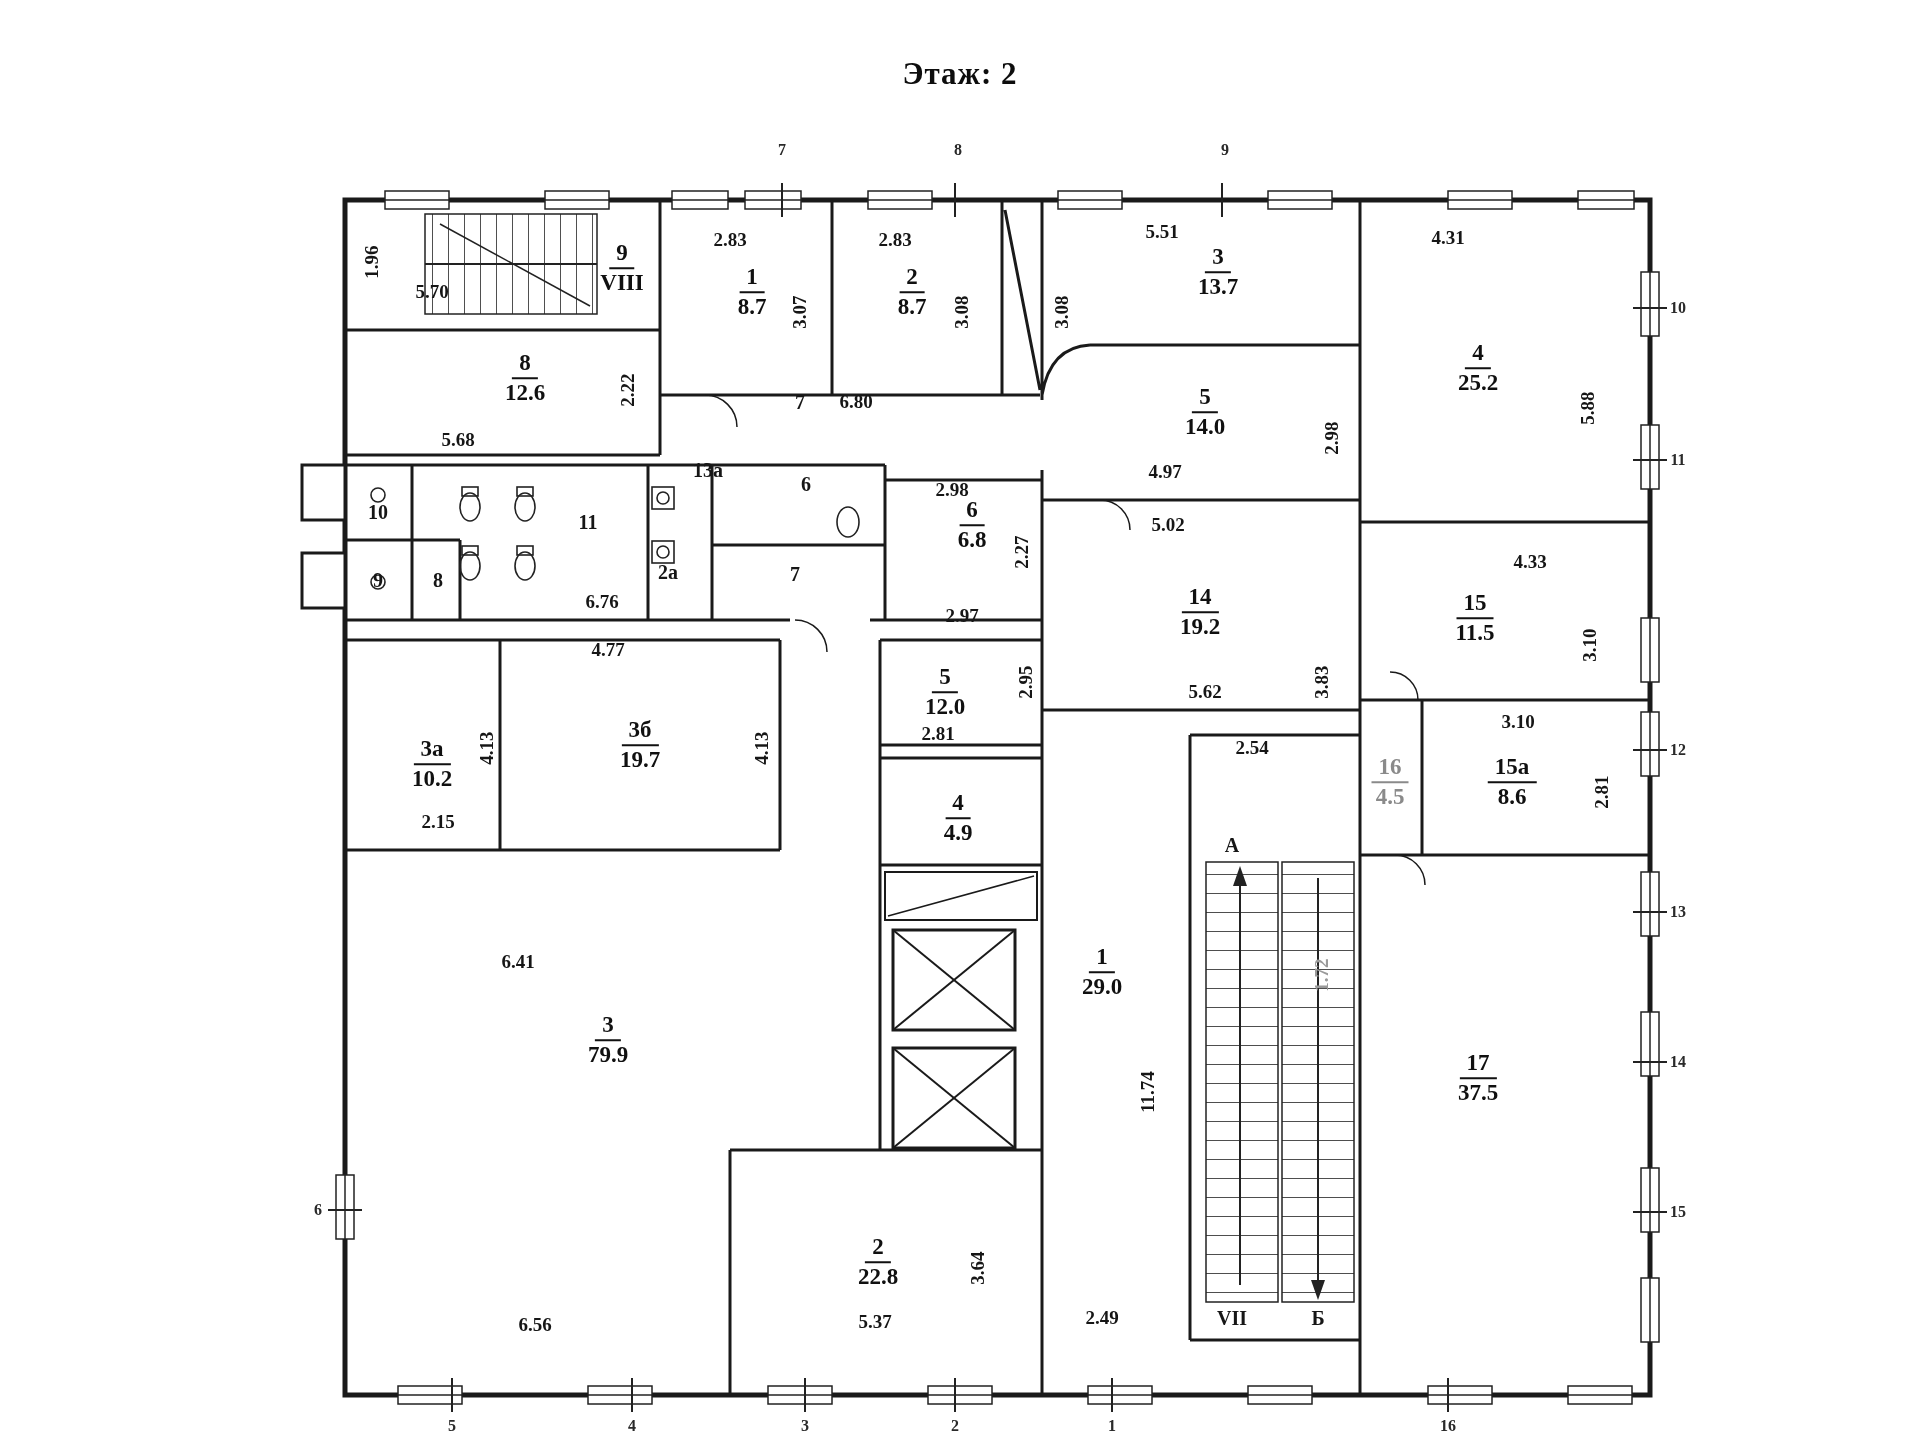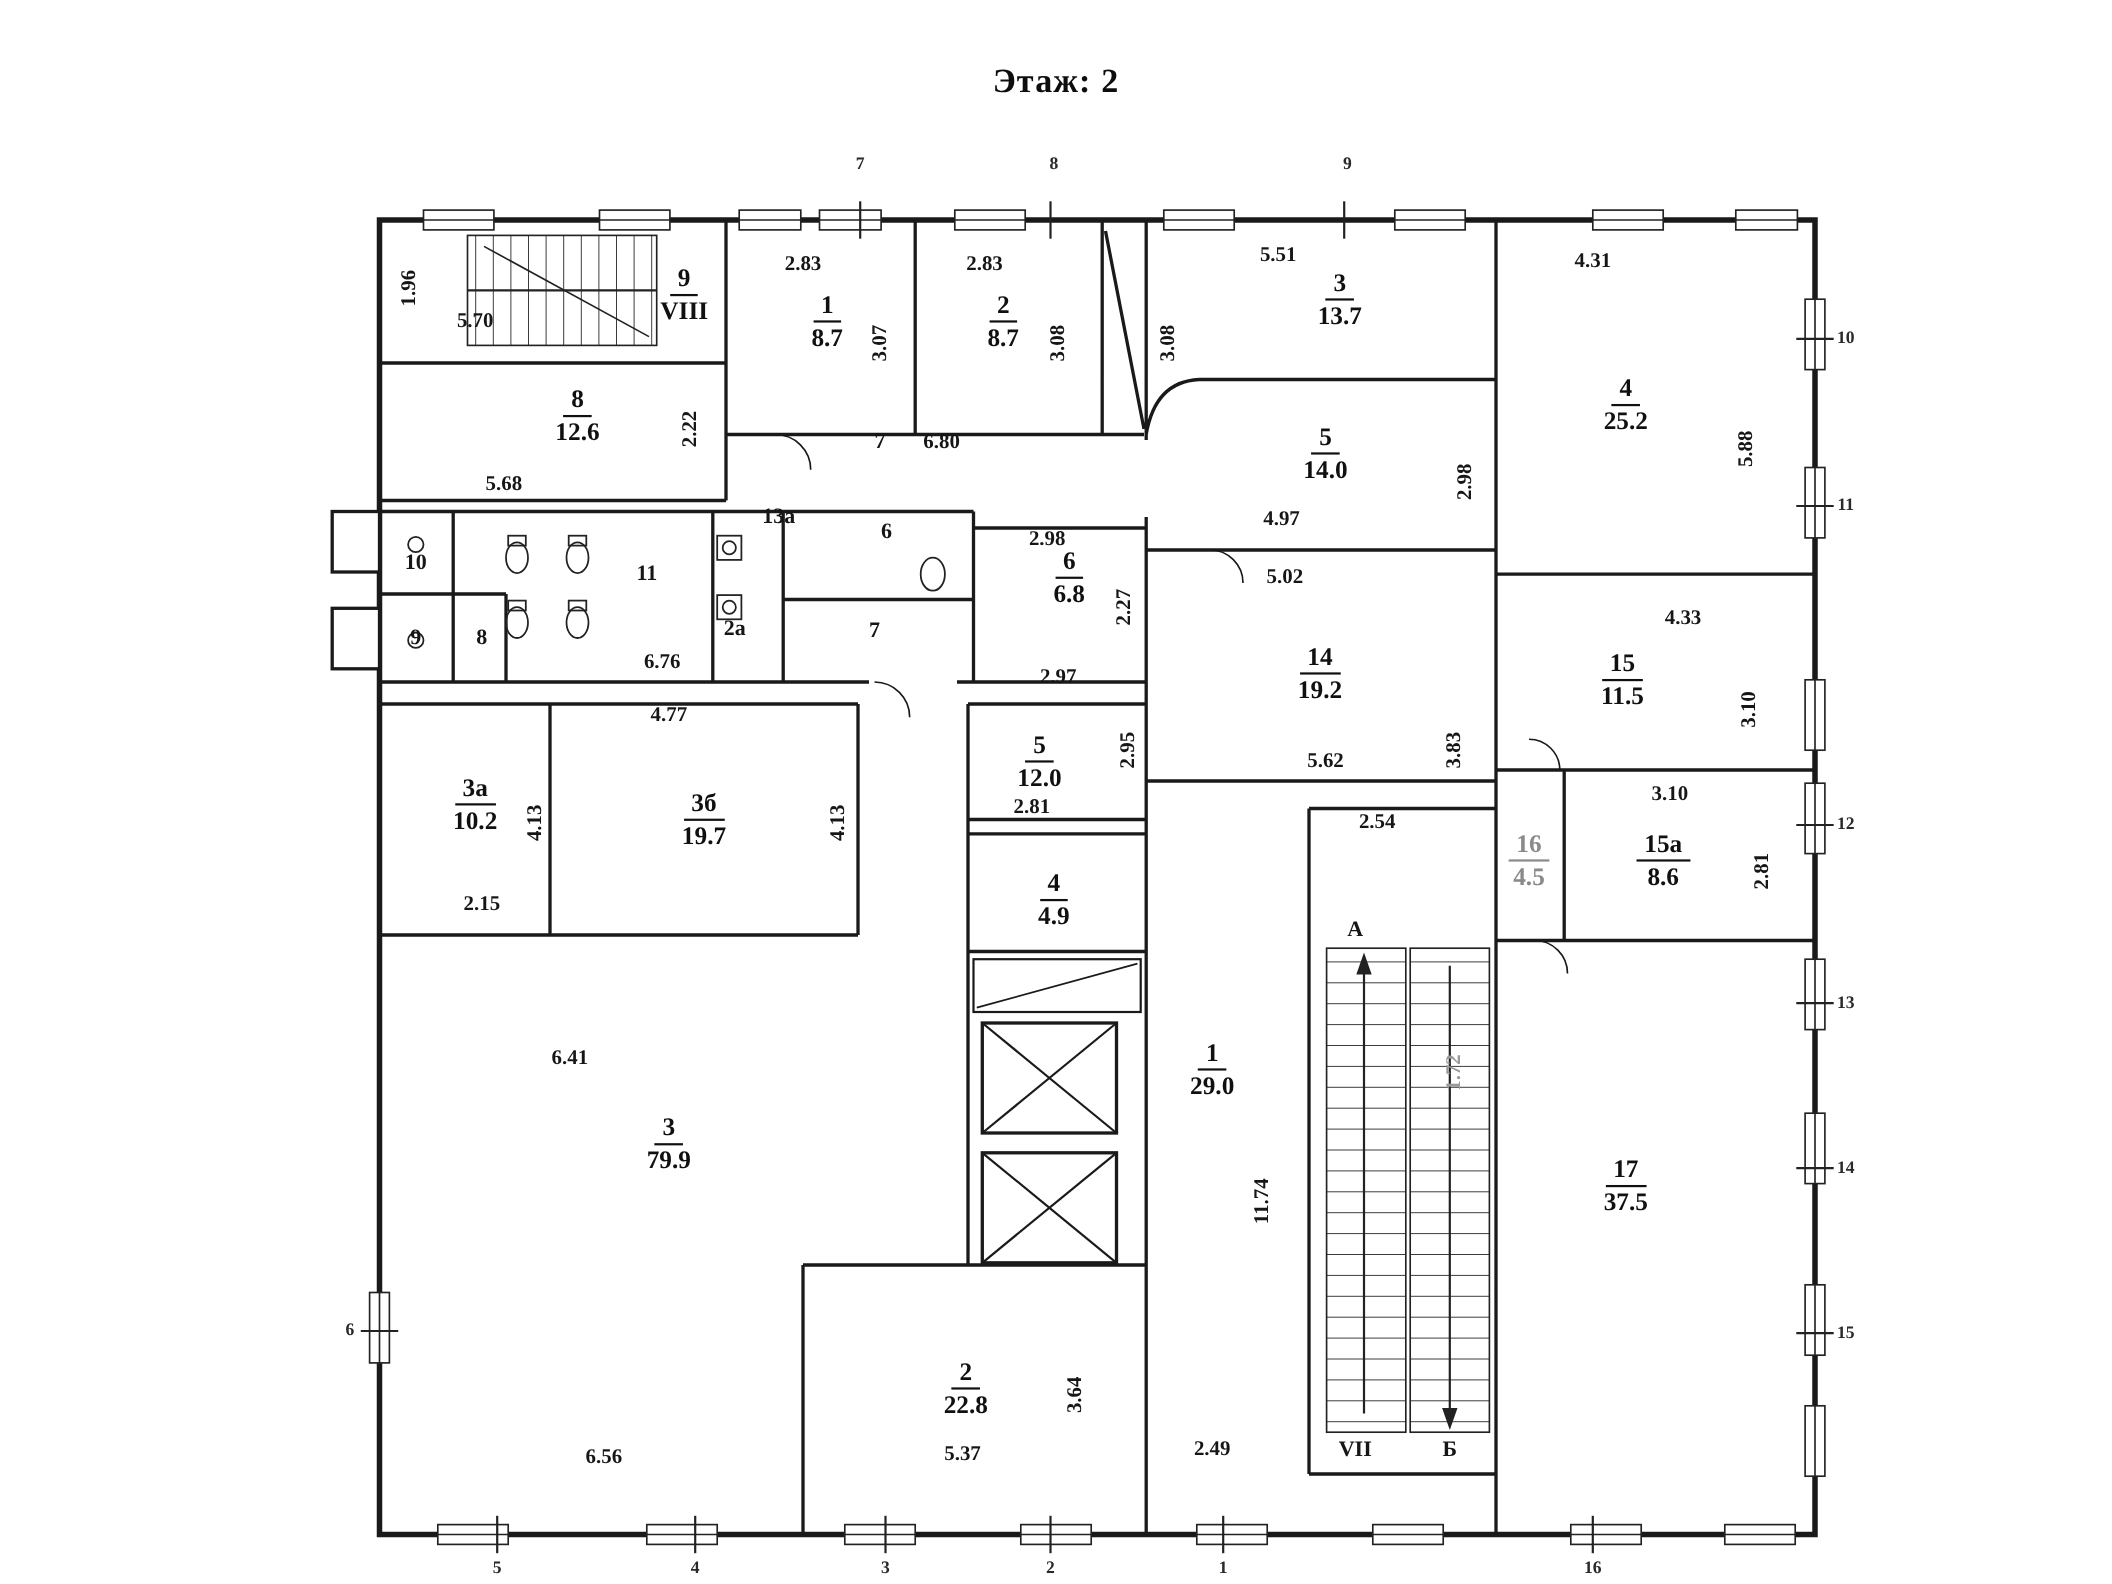--- a/index.html
+++ b/index.html
@@ -187,21 +187,21 @@
   <div class="lbl room" style="left:752px;top:292px"><div class="num">1</div><div class="area">8.7</div></div>
   <div class="lbl room" style="left:912px;top:292px"><div class="num">2</div><div class="area">8.7</div></div>
   <div class="lbl room" style="left:1218px;top:272px"><div class="num">3</div><div class="area">13.7</div></div>
   <div class="lbl room" style="left:1478px;top:368px"><div class="num">4</div><div class="area">25.2</div></div>
   <div class="lbl room" style="left:1205px;top:412px"><div class="num">5</div><div class="area">14.0</div></div>
   <div class="lbl room" style="left:972px;top:525px"><div class="num">6</div><div class="area">6.8</div></div>
   <div class="lbl room" style="left:1200px;top:612px"><div class="num">14</div><div class="area">19.2</div></div>
   <div class="lbl room" style="left:1475px;top:618px"><div class="num">15</div><div class="area">11.5</div></div>
   <div class="lbl room" style="left:1512px;top:782px"><div class="num">15а</div><div class="area">8.6</div></div>
   <div class="lbl room muted" style="left:1390px;top:782px"><div class="num">16</div><div class="area">4.5</div></div>
-  <div class="lbl room" style="left:432px;top:731px"><div class="num">3а</div><div class="area">10.2</div></div>
+  <div class="lbl room" style="left:432px;top:764px"><div class="num">3а</div><div class="area">10.2</div></div>
   <div class="lbl room" style="left:640px;top:745px"><div class="num">3б</div><div class="area">19.7</div></div>
   <div class="lbl room" style="left:945px;top:692px"><div class="num">5</div><div class="area">12.0</div></div>
   <div class="lbl room" style="left:958px;top:818px"><div class="num">4</div><div class="area">4.9</div></div>
   <div class="lbl room" style="left:1102px;top:972px"><div class="num">1</div><div class="area">29.0</div></div>
   <div class="lbl room" style="left:608px;top:1040px"><div class="num">3</div><div class="area">79.9</div></div>
   <div class="lbl room" style="left:878px;top:1262px"><div class="num">2</div><div class="area">22.8</div></div>
   <div class="lbl room" style="left:1478px;top:1078px"><div class="num">17</div><div class="area">37.5</div></div>
   <div class="lbl room" style="left:622px;top:268px"><div class="num">9</div><div class="area">VIII</div></div>
 
   <div class="lbl dim v" style="left:372px;top:262px">1.96</div>
@@ -234,21 +234,21 @@
   <div class="lbl dim v" style="left:1322px;top:682px">3.83</div>
   <div class="lbl dim" style="left:1252px;top:748px">2.54</div>
   <div class="lbl dim" style="left:1530px;top:562px">4.33</div>
   <div class="lbl dim v" style="left:1590px;top:645px">3.10</div>
   <div class="lbl dim" style="left:1518px;top:722px">3.10</div>
   <div class="lbl dim v" style="left:1602px;top:792px">2.81</div>
   <div class="lbl dim" style="left:518px;top:962px">6.41</div>
   <div class="lbl dim v" style="left:1148px;top:1092px">11.74</div>
   <div class="lbl dim v light" style="left:1322px;top:975px">1.72</div>
   <div class="lbl dim" style="left:1102px;top:1318px">2.49</div>
-  <div class="lbl dim" style="left:549px;top:1325px">6.56</div>
+  <div class="lbl dim" style="left:535px;top:1325px">6.56</div>
   <div class="lbl dim" style="left:875px;top:1322px">5.37</div>
   <div class="lbl dim v" style="left:978px;top:1268px">3.64</div>
 
   <div class="lbl sm" style="left:378px;top:512px">10</div>
   <div class="lbl sm" style="left:588px;top:522px">11</div>
   <div class="lbl sm" style="left:708px;top:470px">13а</div>
   <div class="lbl sm" style="left:668px;top:572px">2а</div>
   <div class="lbl sm" style="left:806px;top:484px">6</div>
   <div class="lbl sm" style="left:378px;top:580px">9</div>
   <div class="lbl sm" style="left:438px;top:580px">8</div>

